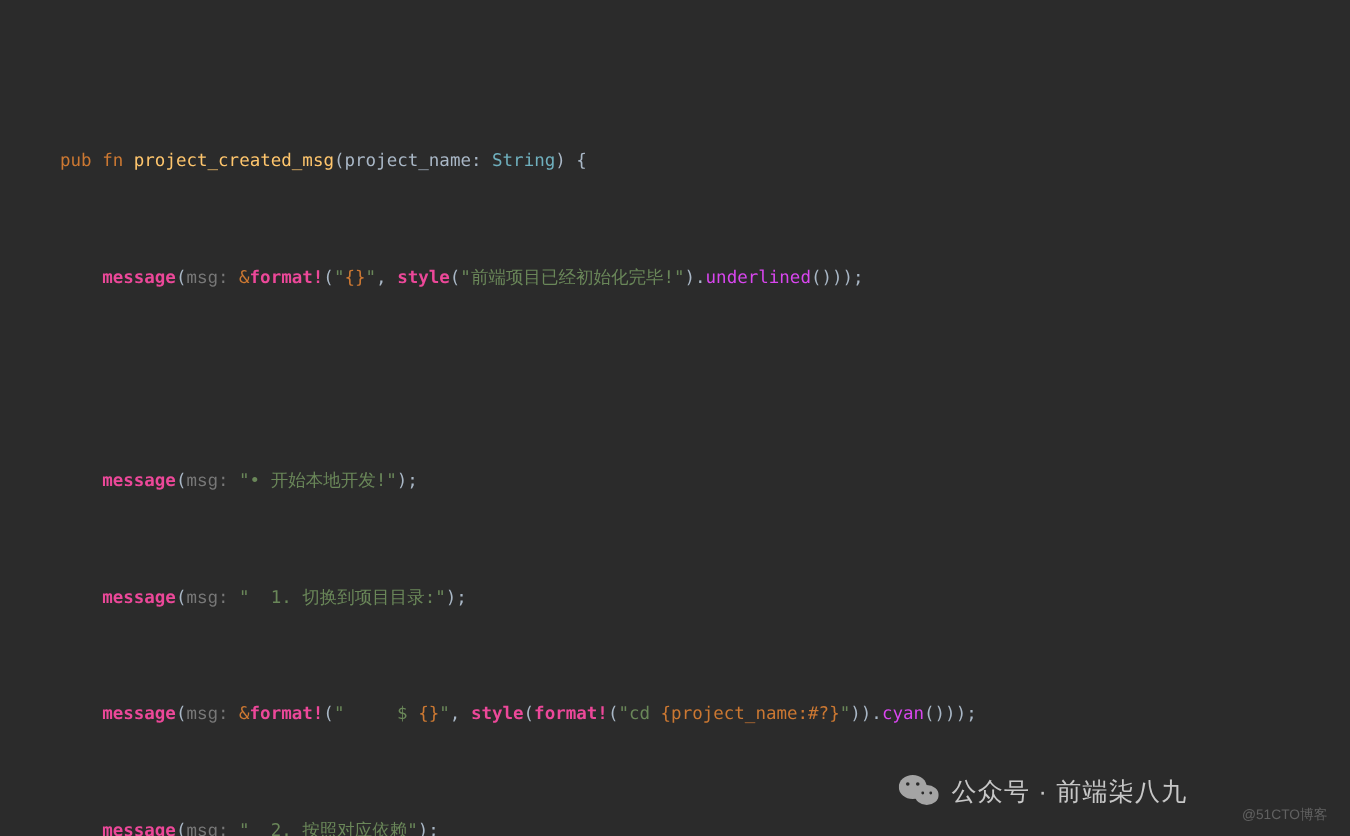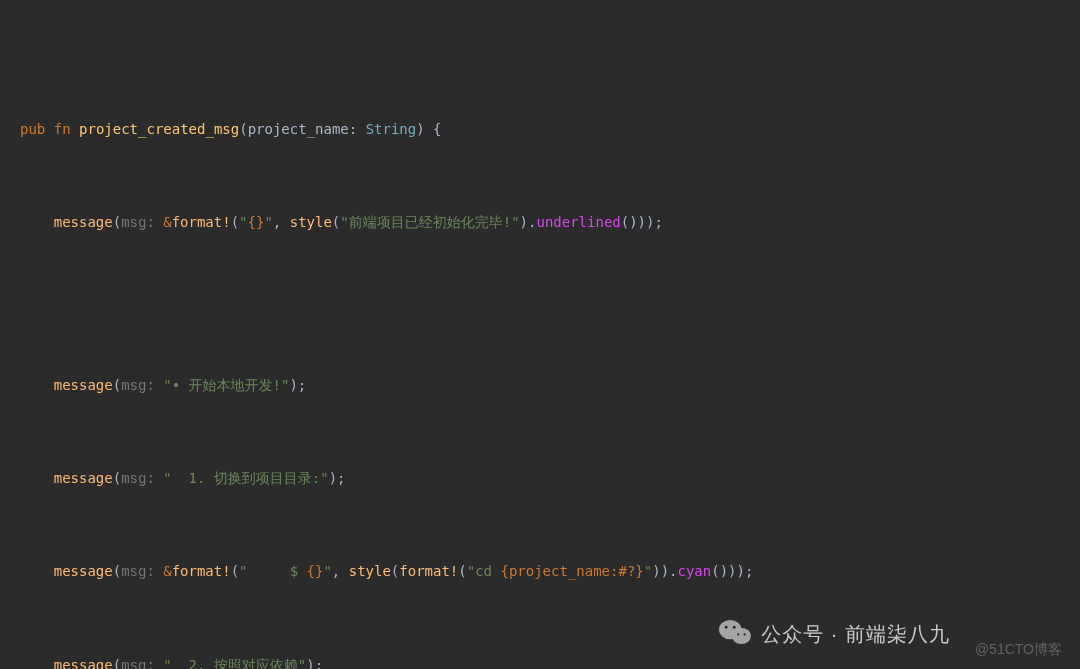--- a/index.html
+++ b/index.html
@@ -9,37 +9,37 @@
     font-size: 14px;
     line-height: 1.65;
     color: #a9b7c6;
     width: 1080px;
     height: 669px;
     overflow: hidden;
     white-space: pre;
     padding: 3px 0 0 0;
     position: relative;
   }
-  .line { padding-left: 20px; }
+  .line { padding-left: 20px; margin-left: 28px; }
   .kw { color: #cc7832; }           
   .fn-name { color: #ffc66d; }     
   .type { color: #6fafbd; }        
   .param { color: #a9b7c6; }       
   .hint { color: #787878; font-family: Liberation Mono, monospace; }        
-  .macro { color: #fdba74; }       
+  .macro { color: #ec4899; font-weight: bold; }       
   .str { color: #6a8759; }         
   .str-br { color: #cc7832; }      
   .method { color: #d946ef; }
 
   .watermark {
     position: absolute;
     right: 18px;
     bottom: 8px;
     color: #6b6b6b;
-    font-size: 14px;
+    font-size: 11px;
     font-family: sans-serif;
     opacity: 0.85;
   }
   .wechat-badge {
     position: absolute;
     bottom: 18px;
     right: 130px;
     display: flex;
     gap: 10px;
     color: #eaeaea;

